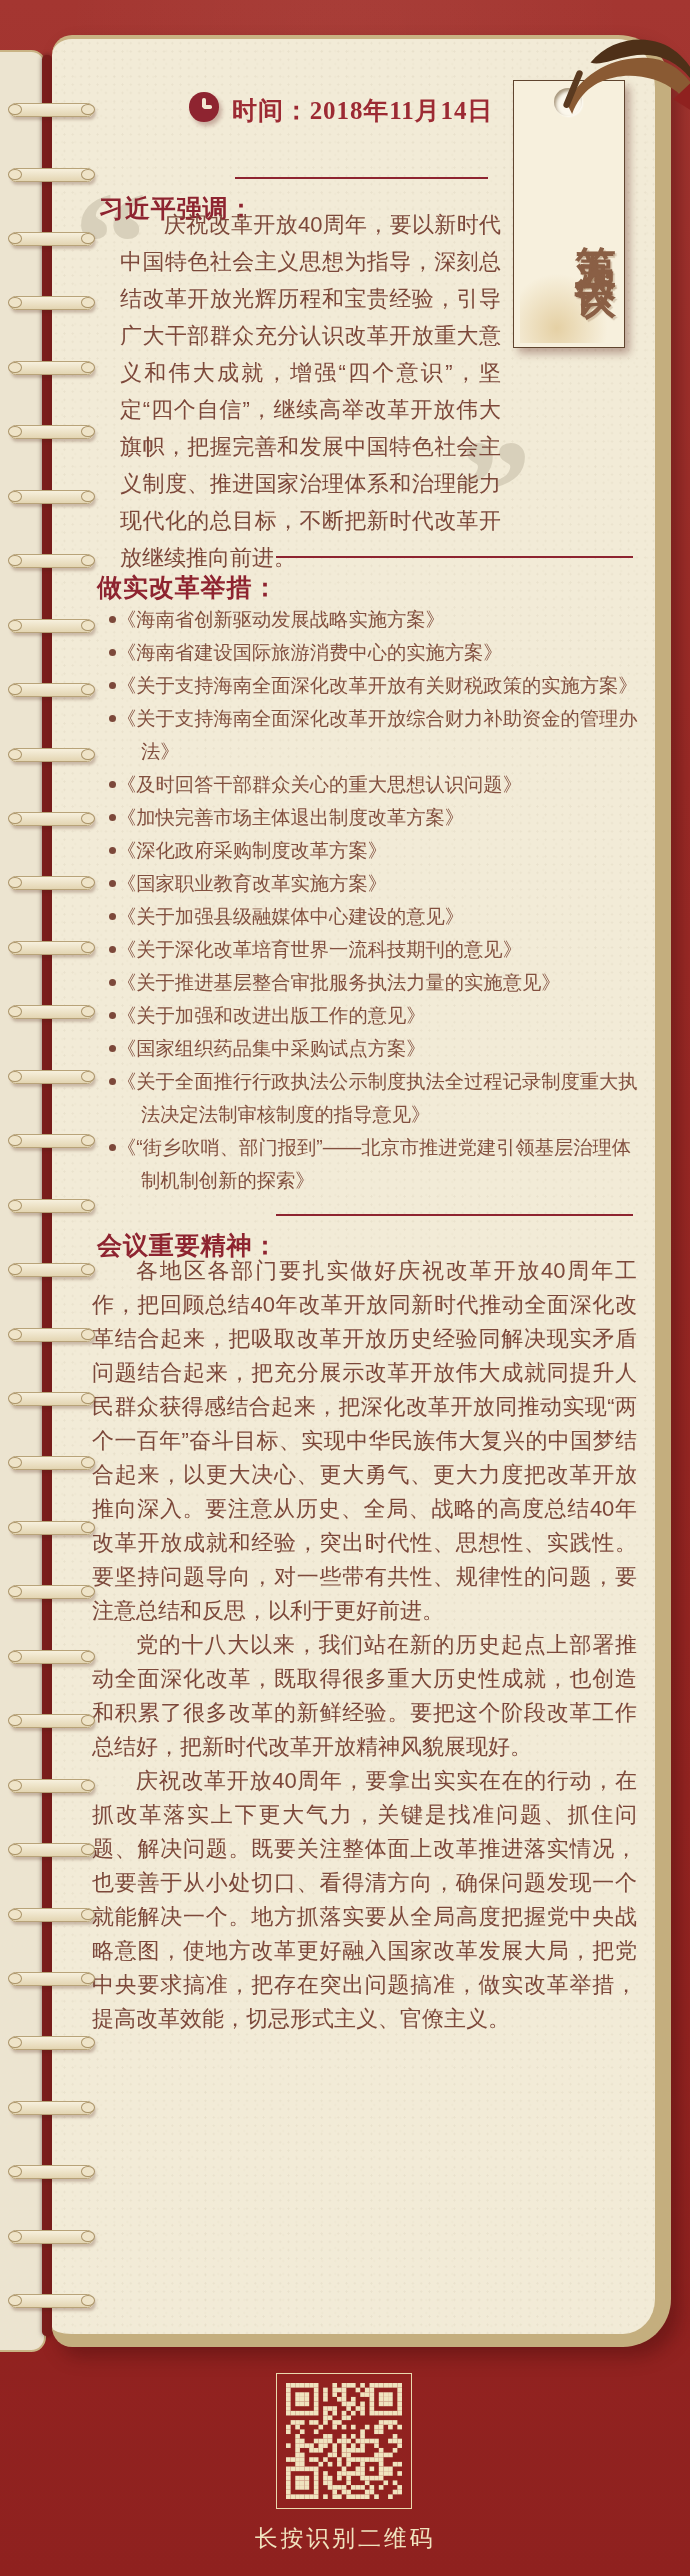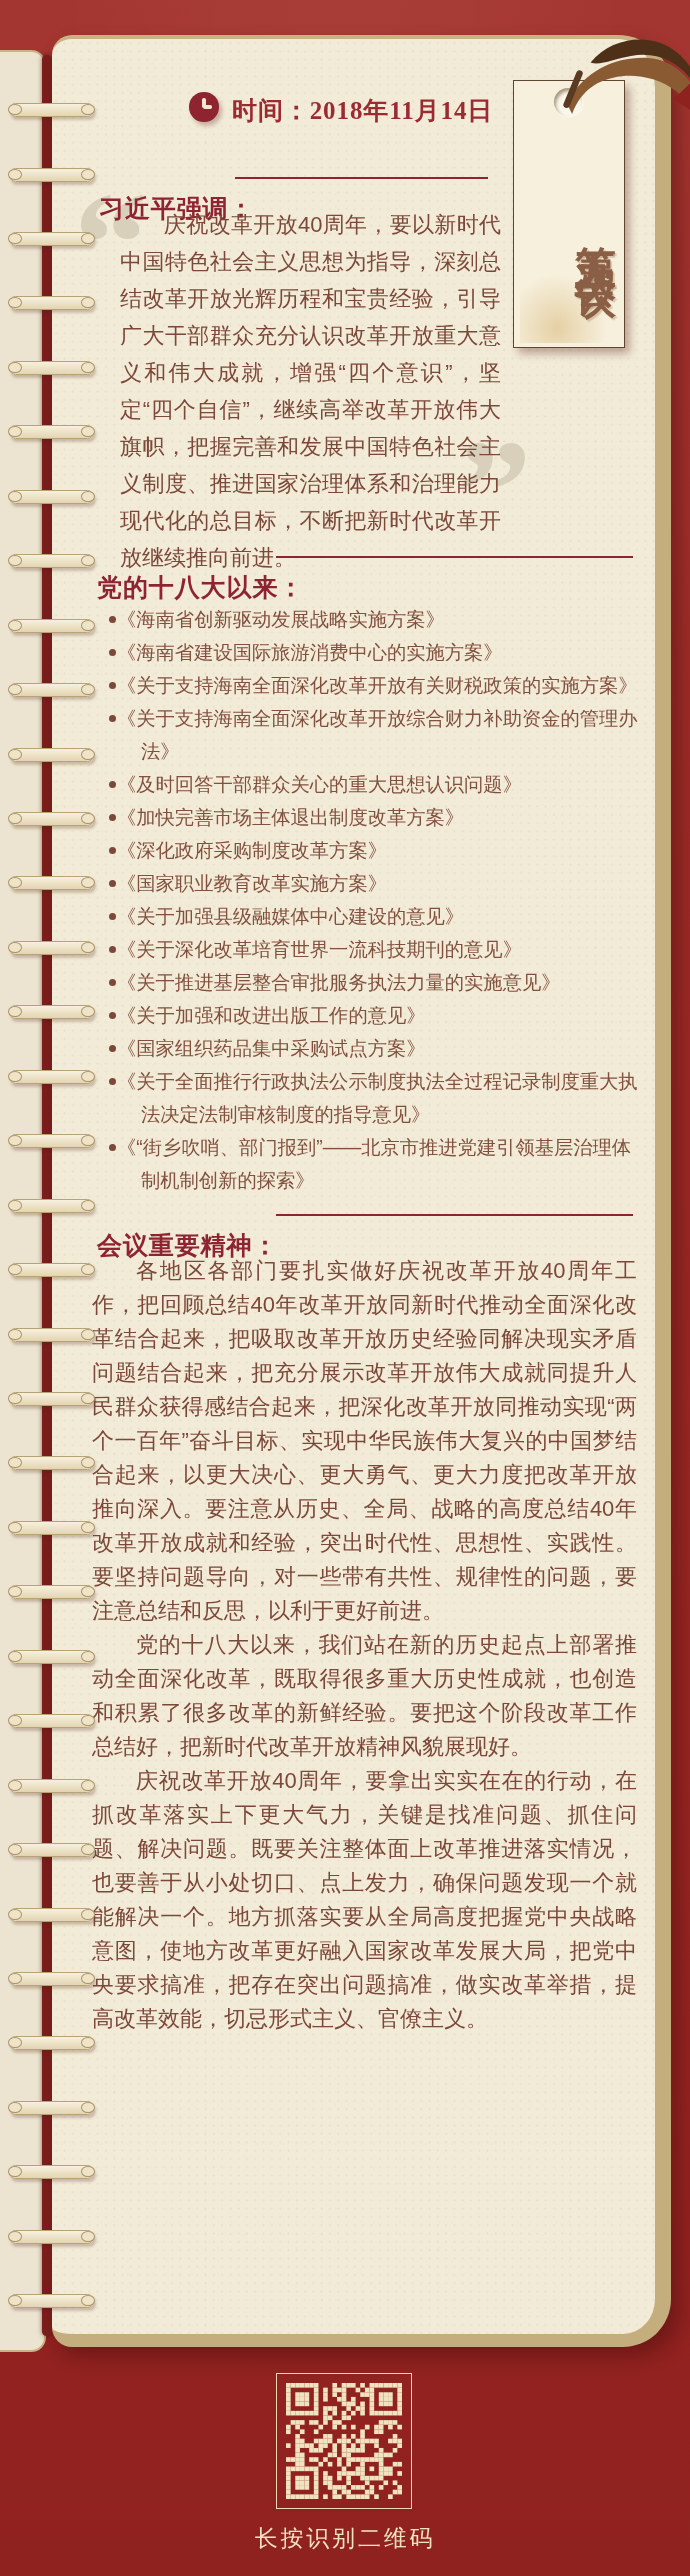--- a/index.html
+++ b/index.html
@@ -149,21 +149,21 @@
 
   <div class="heading" style="left:99px;top:164px;">习近平强调：</div>
   <div class="divider" style="left:235px;top:177px;width:253px;"></div>
 
   <div class="qmark" style="left:74px;top:177px;">“</div>
   <div class="quote-body">
     <p>庆祝改革开放40周年，要以新时代中国特色社会主义思想为指导，深刻总结改革开放光辉历程和宝贵经验，引导广大干部群众充分认识改革开放重大意义和伟大成就，增强“四个意识”，坚定“四个自信”，继续高举改革开放伟大旗帜，把握完善和发展中国特色社会主义制度、推进国家治理体系和治理能力现代化的总目标，不断把新时代改革开放继续推向前进。</p>
   </div>
   <div class="qmark" style="left:458px;top:425px;">”</div>
 
-  <div class="heading" style="left:97px;top:543px;">党的十八大以来：</div>
+  <div class="heading" style="left:97px;top:543px;">做实改革举措：</div>
   <div class="divider" style="left:276px;top:556px;width:357px;"></div>
 
   <ul class="doc-list">
       <li><span class="bullet"></span><span>《海南省创新驱动发展战略实施方案》</span></li>
       <li><span class="bullet"></span><span>《海南省建设国际旅游消费中心的实施方案》</span></li>
       <li><span class="bullet"></span><span>《关于支持海南全面深化改革开放有关财税政策的实施方案》</span></li>
       <li><span class="bullet"></span><span>《关于支持海南全面深化改革开放综合财力补助资金的管理办法》</span></li>
       <li><span class="bullet"></span><span>《及时回答干部群众关心的重大思想认识问题》</span></li>
       <li><span class="bullet"></span><span>《加快完善市场主体退出制度改革方案》</span></li>
       <li><span class="bullet"></span><span>《深化政府采购制度改革方案》</span></li>
@@ -176,21 +176,21 @@
       <li><span class="bullet"></span><span>《关于全面推行行政执法公示制度执法全过程记录制度重大执法决定法制审核制度的指导意见》</span></li>
       <li><span class="bullet"></span><span>《“街乡吹哨、部门报到”——北京市推进党建引领基层治理体制机制创新的探索》</span></li>
     </ul>
 
   <div class="heading" style="left:97px;top:1201px;">会议重要精神：</div>
   <div class="divider" style="left:276px;top:1214px;width:357px;"></div>
 
   <div class="spirit-body">
       <p>各地区各部门要扎实做好庆祝改革开放40周年工作，把回顾总结40年改革开放同新时代推动全面深化改革结合起来，把吸取改革开放历史经验同解决现实矛盾问题结合起来，把充分展示改革开放伟大成就同提升人民群众获得感结合起来，把深化改革开放同推动实现“两个一百年”奋斗目标、实现中华民族伟大复兴的中国梦结合起来，以更大决心、更大勇气、更大力度把改革开放推向深入。要注意从历史、全局、战略的高度总结40年改革开放成就和经验，突出时代性、思想性、实践性。要坚持问题导向，对一些带有共性、规律性的问题，要注意总结和反思，以利于更好前进。</p>
       <p>党的十八大以来，我们站在新的历史起点上部署推动全面深化改革，既取得很多重大历史性成就，也创造和积累了很多改革的新鲜经验。要把这个阶段改革工作总结好，把新时代改革开放精神风貌展现好。</p>
-      <p>庆祝改革开放40周年，要拿出实实在在的行动，在抓改革落实上下更大气力，关键是找准问题、抓住问题、解决问题。既要关注整体面上改革推进落实情况，也要善于从小处切口、点上发力，确保问题发现一个就能解决一个。地方抓落实要从全局高度把握党中央战略意图，使地方改革更好融入国家改革发展大局，把党中央要求搞准，把存在突出问题搞准，做实改革举措，提高改革效能，切忌形式主义、官僚主义。</p>
+      <p>庆祝改革开放40周年，要拿出实实在在的行动，在抓改革落实上下更大气力，关键是找准问题、抓住问题、解决问题。既要关注整体面上改革推进落实情况，也要善于从小处切口、看得清方向，确保问题发现一个就能解决一个。地方抓落实要从全局高度把握党中央战略意图，使地方改革更好融入国家改革发展大局，把党中央要求搞准，把存在突出问题搞准，做实改革举措，提高改革效能，切忌形式主义、官僚主义。</p>
     </div>
 
   <div class="qr-frame">
     <svg id="qr-svg" width="116" height="116" viewBox="0 0 126 126">
         <rect x="0.00" y="0.00" width="5.04" height="5.04" fill="#f0e3bf"></rect>
         <rect x="5.04" y="0.00" width="5.04" height="5.04" fill="#f0e3bf"></rect>
         <rect x="10.08" y="0.00" width="5.04" height="5.04" fill="#f0e3bf"></rect>
         <rect x="15.12" y="0.00" width="5.04" height="5.04" fill="#f0e3bf"></rect>
         <rect x="20.16" y="0.00" width="5.04" height="5.04" fill="#f0e3bf"></rect>
         <rect x="25.20" y="0.00" width="5.04" height="5.04" fill="#f0e3bf"></rect>

